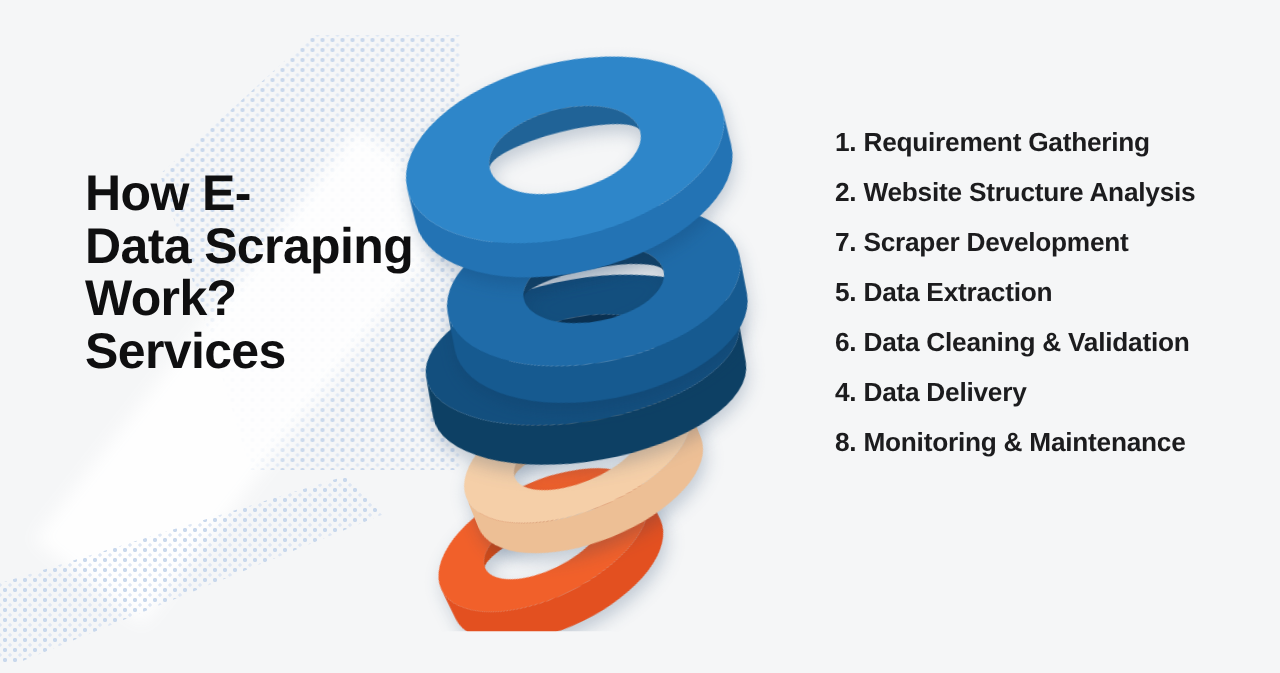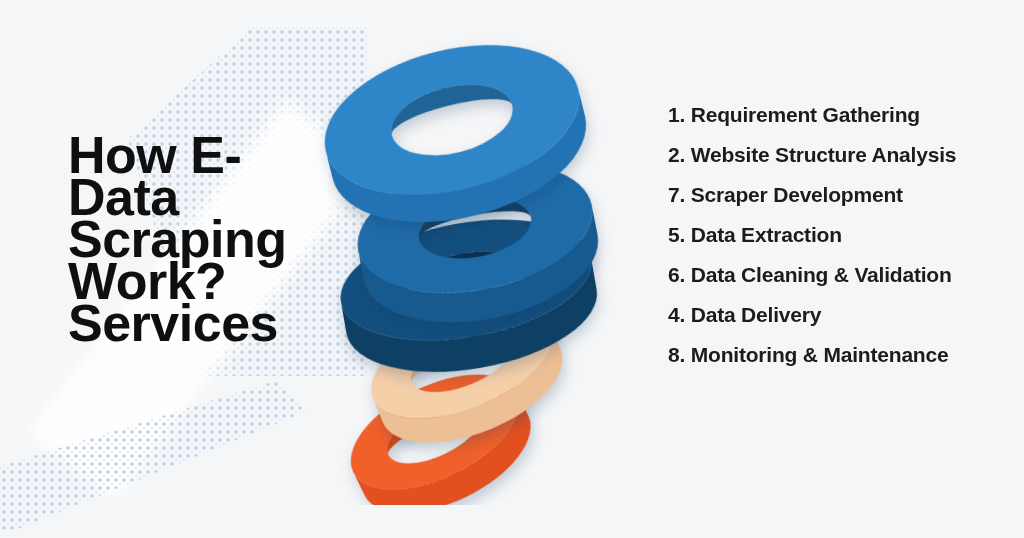--- a/index.html
+++ b/index.html
@@ -43,21 +43,21 @@
     pointer-events:none;
   }
 
   .title {
     position:absolute;
     left:68px; top:134px;
     width:300px;
     z-index:4;
     color:#0f0f10;
     font-weight:bold;
-    font-size:52px;
+    font-size:40px;
     line-height:42px;
     letter-spacing:-0.5px;
   }
   .title .line { display:block; }
 
   .rings-wrap { position:absolute; left:295px; top:35px; width:360px; height:470px; z-index:3; }
 
   .steps {
     position:absolute;
     left:632px; top:102px;

